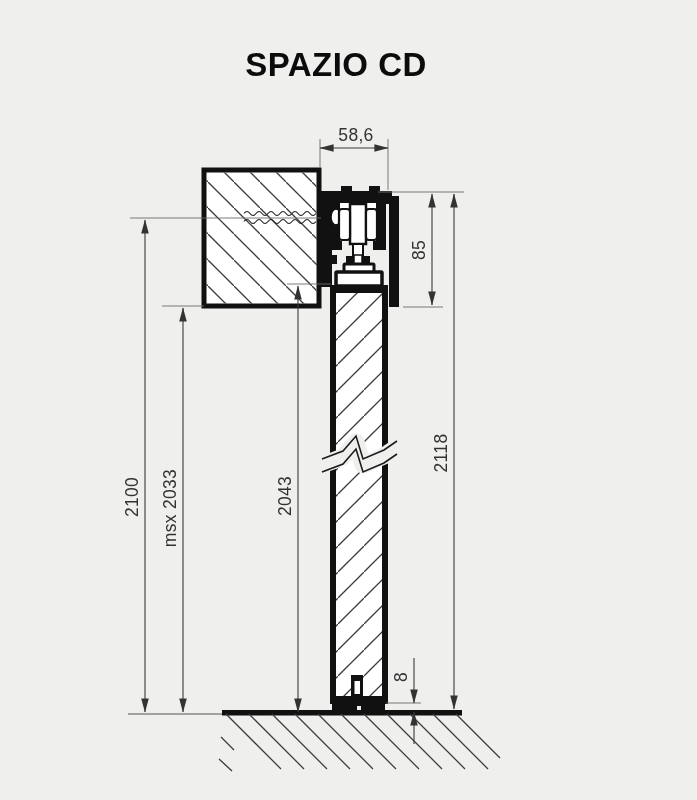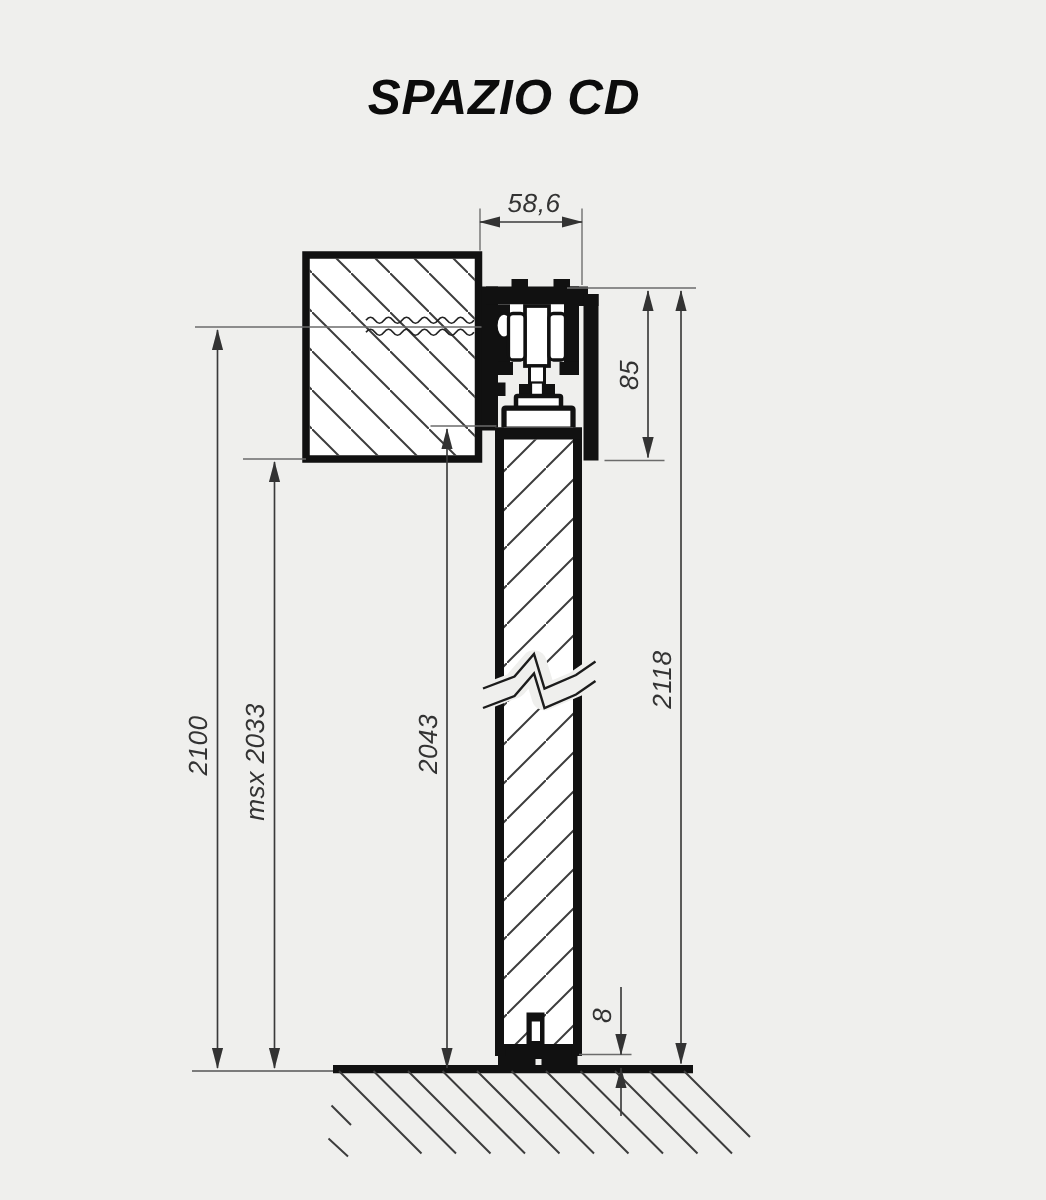--- a/index.html
+++ b/index.html
@@ -1,20 +1,19 @@
 <!DOCTYPE html>
 <html><head>
 <meta charset="utf-8">
 <style>
   html,body{margin:0;padding:0;background:#efefed;}
   .stage{
     width:697px;height:800px;position:relative;margin:0 auto;
     background:#efefed;overflow:hidden;
     font-family:"Liberation Sans", sans-serif;
-    font-style:italic;
   }
   svg{display:block;}
   .title-text{
     font-family:"Liberation Sans", sans-serif;
     font-weight:bold;font-size:33px;letter-spacing:0.5px;fill:#0c0c0c;
   }
   .dim-text{
     font-family:"Liberation Sans", sans-serif;
     font-size:17.5px;fill:#333;letter-spacing:0.3px;
   }

